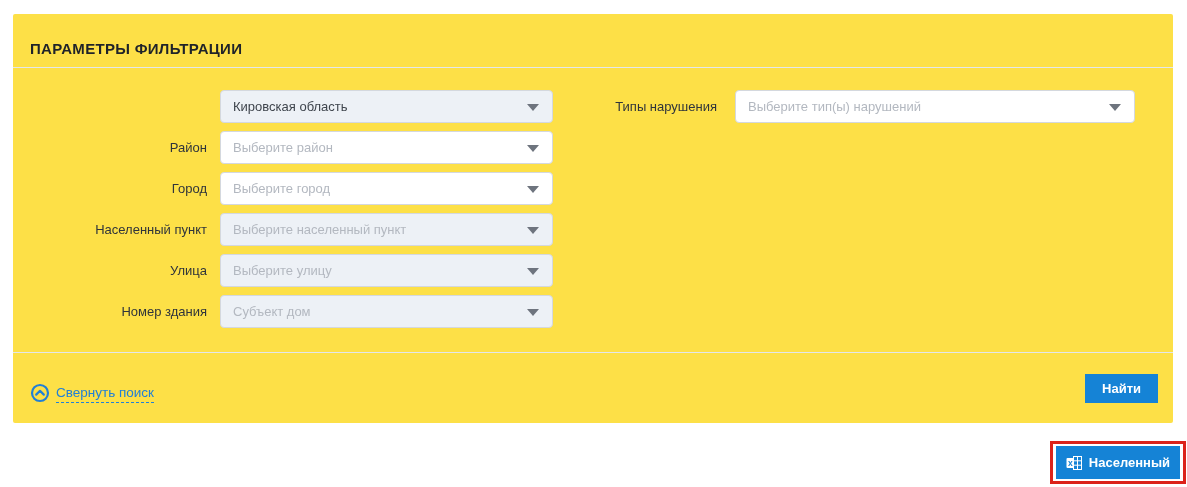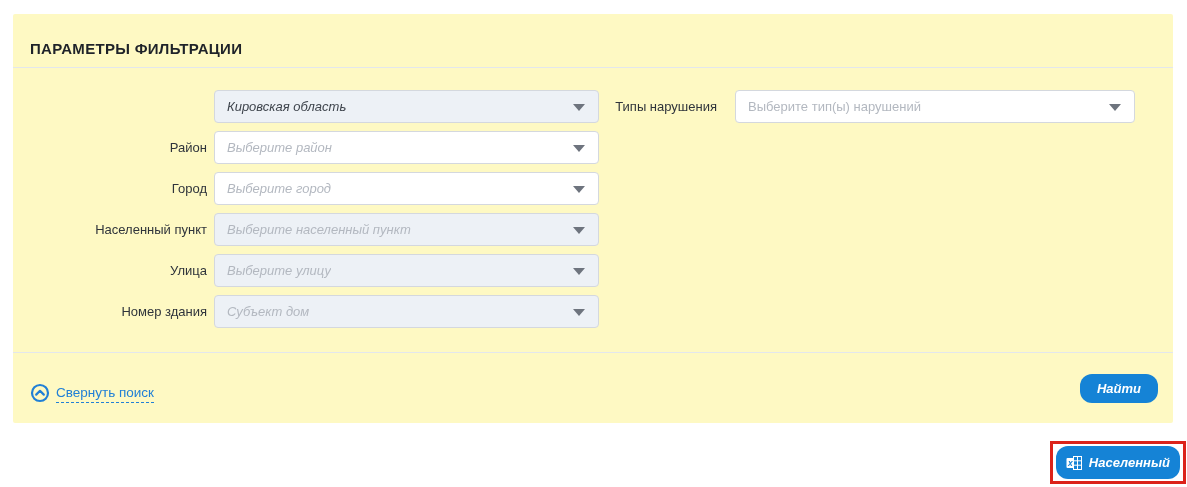--- a/index.html
+++ b/index.html
@@ -1,56 +1,56 @@
 <!DOCTYPE html>
 <html><head>
 <meta charset="utf-8">
 <style>
   * { margin:0; padding:0; box-sizing:border-box; }
   html,body { width:1187px; height:487px; background:#ffffff; overflow:hidden;
               font-family:"Liberation Sans", sans-serif; }
 
   .panel { position:absolute; left:13px; top:14px; width:1160px; height:409px;
-           background:#fef9c3; border-radius:2px; }
+           background:#fde047; border-radius:2px; }
 
   .panel-title { position:absolute; top:26px; left:17px; font-size:15px; font-weight:700;
                  color:#1f2329; letter-spacing:.3px; }
 
   .divider { position:absolute; left:0; right:0; border-top:1px solid #e3e7ec; }
   .divider.top { top:53px; }
   .divider.bottom { top:338px; }
 
   .row { position:absolute; left:0; width:100%; height:33px; }
 
   .flabel { position:absolute; font-size:13px; color:#2f343b; line-height:33px;
             text-align:right; white-space:nowrap; }
   .flabel.left  { left:0;   width:194px; }
   .flabel.right { left:504px; width:200px; }
 
   .select { position:absolute; height:33px; background:#ffffff;
             border:1px solid #d4d8de; border-radius:4px;
             display:flex; align-items:center; padding:0 34px 0 12px; cursor:pointer; }
-  .select.leftcol  { left:201px; width:385px;font-style:italic; }
+  .select.leftcol  { left:207px; width:333px; }
   .select.rightcol { left:722px; width:400px; }
   .select.tint { background:#edf1f6; }
   .select .val { font-size:13px; color:#3f454d; white-space:nowrap; overflow:hidden; }
   .select .val.ph { color:#b3b8c0; }
 
   .caret { position:absolute; right:13px; top:50%; margin-top:-3px; width:0; height:0;
            border-left:6px solid transparent; border-right:6px solid transparent;
            border-top:7px solid #6e747e; }
 
   .collapse { position:absolute; left:17px; top:369px; display:flex; align-items:flex-end;
               gap:6px; cursor:pointer; text-decoration:none; }
   .collapse .txt { font-size:13.5px; color:#2180d6; border-bottom:1px dashed #2180d6;
                    padding-bottom:2px; }
 
-  .btn { background:#1583d6; color:#ffffff; border:none; border-radius:12px;
+  .btn { background:#1583d6; color:#ffffff; border:none; border-radius:0;
          font-family:"Liberation Sans", sans-serif; font-size:13px; font-weight:700;
-         cursor:pointer;font-style:italic; }
+         cursor:pointer; }
   .btn-find { position:absolute; top:360px; right:15px; height:29px; padding:0 17px; }
 
   .export-wrap { position:absolute; top:441px; right:1px; border:3px solid #dc231a;
                  background:#ffffff; padding:2px 3px; }
   .btn-export { height:33px; display:flex; align-items:center; gap:6px; padding:0 10px; }
 </style>
 </head>
 <body>
 
 <div class="panel">

